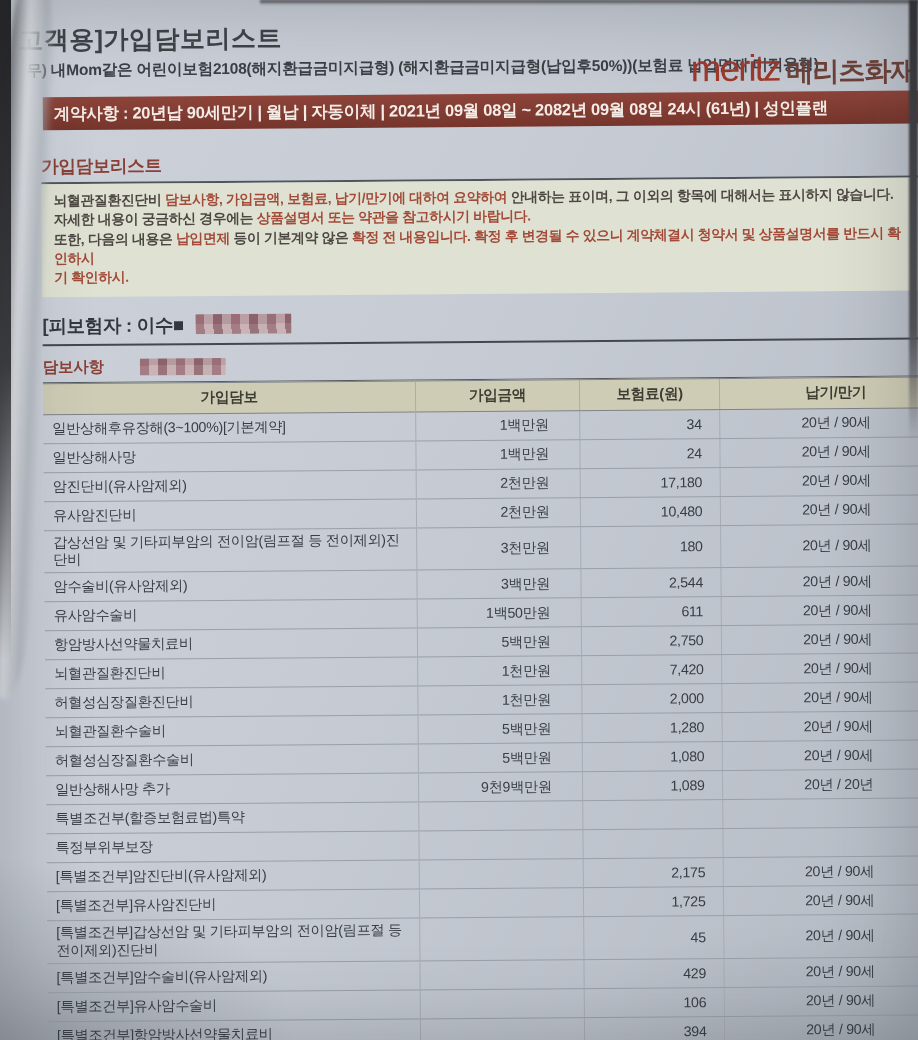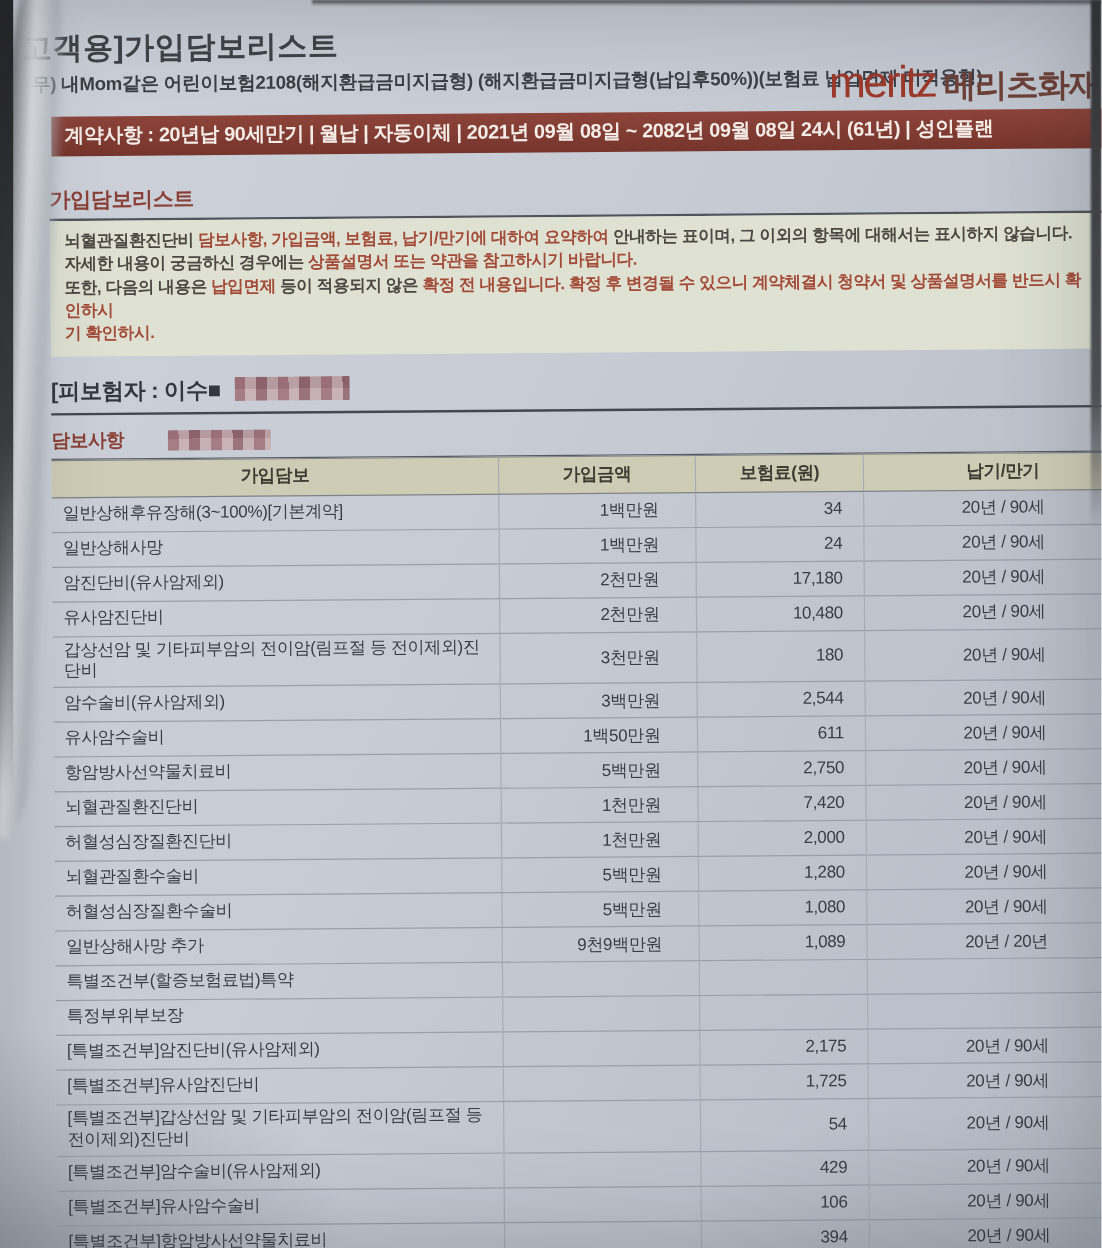--- a/index.html
+++ b/index.html
@@ -103,21 +103,21 @@
       <span class="kor">메리츠화재</span>
     </div>
 
     <div class="contract-bar">계약사항 : 20년납 90세만기 | 월납 | 자동이체 | 2021년 09월 08일 ~ 2082년 09월 08일 24시 (61년) | 성인플랜</div>
 
     <div class="sec-heading">가입담보리스트</div>
 
     <div class="info-box">
         <div><span>뇌혈관질환진단비 </span><span class="red">담보사항, 가입금액, 보험료, 납기/만기에 대하여 요약하여</span><span> 안내하는 표이며, 그 이외의 항목에 대해서는 표시하지 않습니다.</span></div>
         <div><span>자세한 내용이 궁금하신 경우에는 </span><span class="red">상품설명서 또는 약관을 참고하시기 바랍니다.</span></div>
-        <div><span>또한, 다음의 내용은 </span><span class="red">납입면제</span><span> 등이 적용되지 않은 </span><span class="red">확정 전 내용입니다. 확정 후 변경될 수 있으니 계약체결시 청약서 및 상품설명서를 반드시 확인하시</span></div>
+        <div><span>또한, 다음의 내용은 </span><span class="red">납입면제</span><span> 등이 기본계약 않은 </span><span class="red">확정 전 내용입니다. 확정 후 변경될 수 있으니 계약체결시 청약서 및 상품설명서를 반드시 확인하시</span></div>
         <div><span class="red">기 확인하시.</span></div>
       </div>
 
     <div class="insured-row">
       <span>[피보험자 : 이수■</span>
       <span class="mosaic mosaic-a"></span>
     </div>
 
     <div class="dambo-row">
       <span>담보사항</span>
@@ -231,21 +231,21 @@
           </div>
           <div class="trow">
             <div class="cell c-name">[특별조건부]유사암진단비</div>
             <div class="cell c-amount"></div>
             <div class="cell c-premium">1,725</div>
             <div class="cell c-term">20년 / 90세</div>
           </div>
           <div class="trow">
             <div class="cell c-name">[특별조건부]갑상선암 및 기타피부암의 전이암(림프절 등 전이제외)진단비</div>
             <div class="cell c-amount"></div>
-            <div class="cell c-premium">54</div>
+            <div class="cell c-premium">45</div>
             <div class="cell c-term">20년 / 90세</div>
           </div>
           <div class="trow">
             <div class="cell c-name">[특별조건부]암수술비(유사암제외)</div>
             <div class="cell c-amount"></div>
             <div class="cell c-premium">429</div>
             <div class="cell c-term">20년 / 90세</div>
           </div>
           <div class="trow">
             <div class="cell c-name">[특별조건부]유사암수술비</div>

